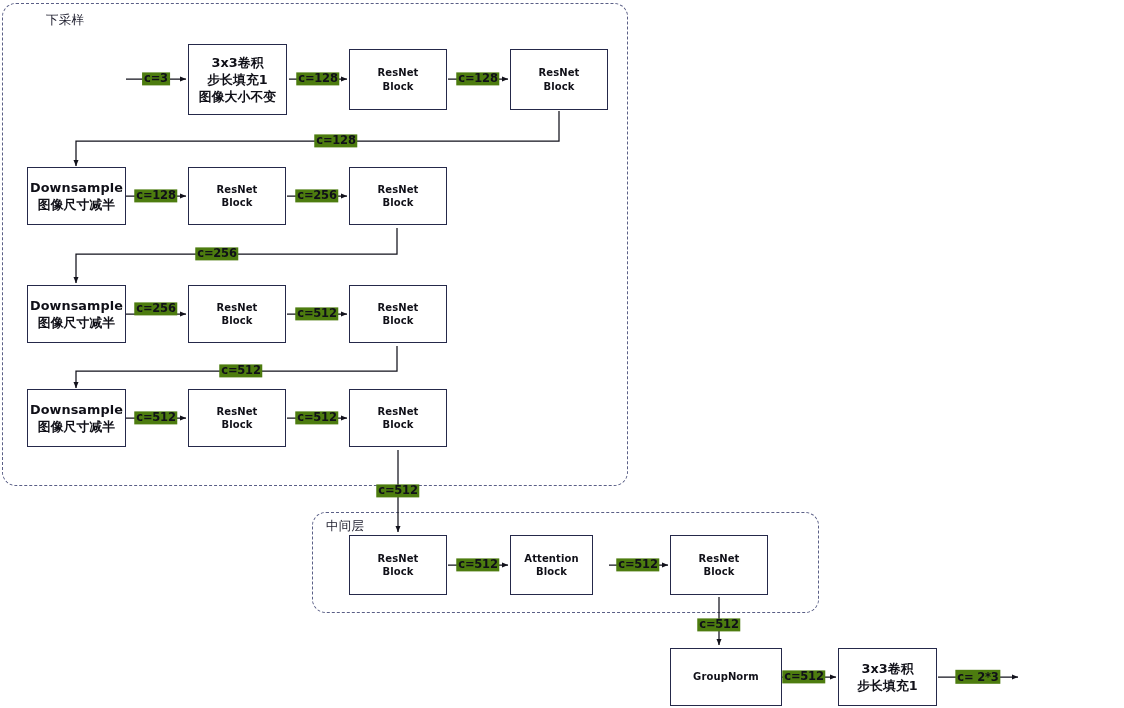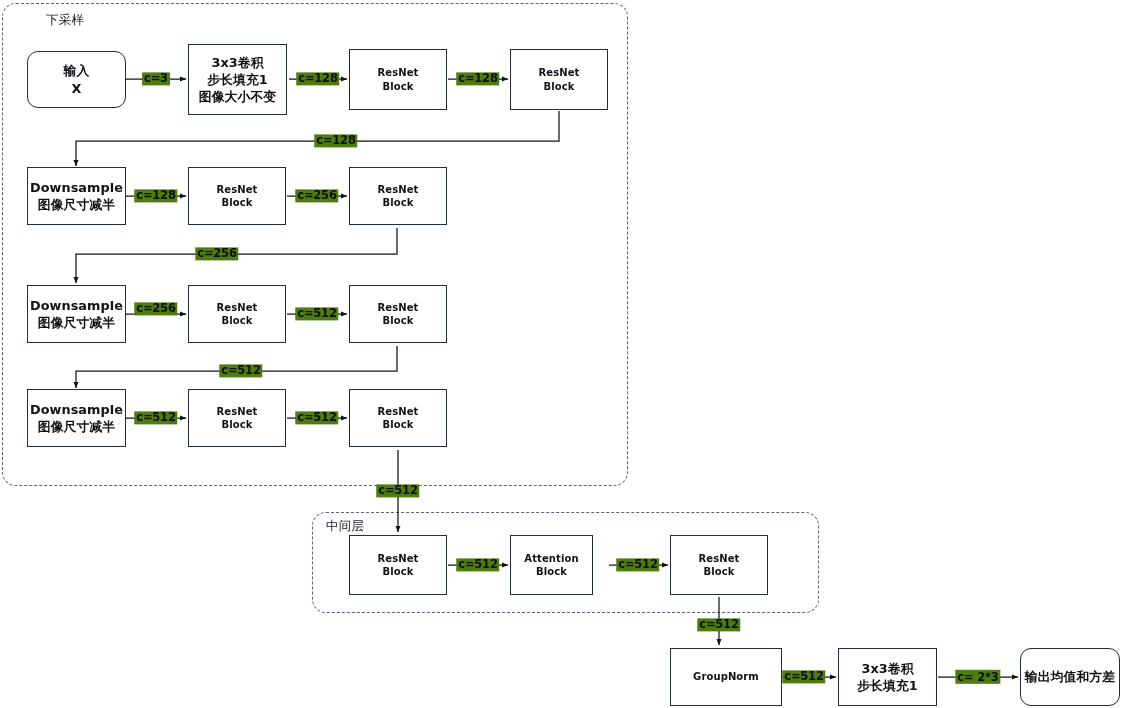--- a/index.html
+++ b/index.html
@@ -113,24 +113,20 @@
       <path d="M448,565 L508,565" marker-end="url(#arrow)"></path>
       <path d="M609,565 L668,565" marker-end="url(#arrow)"></path>
 
       <path d="M719,597 L719,645" marker-end="url(#arrow)"></path>
 
       <path d="M770,677 L836,677" marker-end="url(#arrow)"></path>
       <path d="M938,677 L1018,677" marker-end="url(#arrow)"></path>
     </g>
   </svg>
 
-  <div class="node rounded cjk" style="left:27px; top:51px; width:99px; height:57px;">
-    <span class="ln">输入</span>
-    <span class="ln">X</span>
-  </div>
 
   <div class="node cjk" style="left:188px; top:44px; width:99px; height:71px;">
     <span class="ln">3x3卷积</span>
     <span class="ln">步长填充1</span>
     <span class="ln">图像大小不变</span>
   </div>
 
   <div class="node" style="left:349px; top:49px; width:98px; height:61px;">
     <span class="ln">ResNet</span>
     <span class="ln">Block</span>
@@ -193,23 +189,20 @@
     <span class="ln">Block</span>
   </div>
 
   <div class="node" style="left:670px; top:648px; width:112px; height:58px;">
     <span class="ln">GroupNorm</span>
   </div>
   <div class="node cjk" style="left:838px; top:648px; width:99px; height:58px;">
     <span class="ln">3x3卷积</span>
     <span class="ln">步长填充1</span>
   </div>
-  <div class="node rounded cjk" style="left:1020px; top:648px; width:100px; height:58px;">
-    <span class="ln">输出均值和方差</span>
-  </div>
 
   <div class="edge-label" style="left:156px; top:79px;">c=3</div>
   <div class="edge-label" style="left:318px; top:79px;">c=128</div>
   <div class="edge-label" style="left:478px; top:79px;">c=128</div>
   <div class="edge-label" style="left:336px; top:141px;">c=128</div>
 
   <div class="edge-label" style="left:156px; top:196px;">c=128</div>
   <div class="edge-label" style="left:317px; top:196px;">c=256</div>
   <div class="edge-label" style="left:217px; top:254px;">c=256</div>
 

